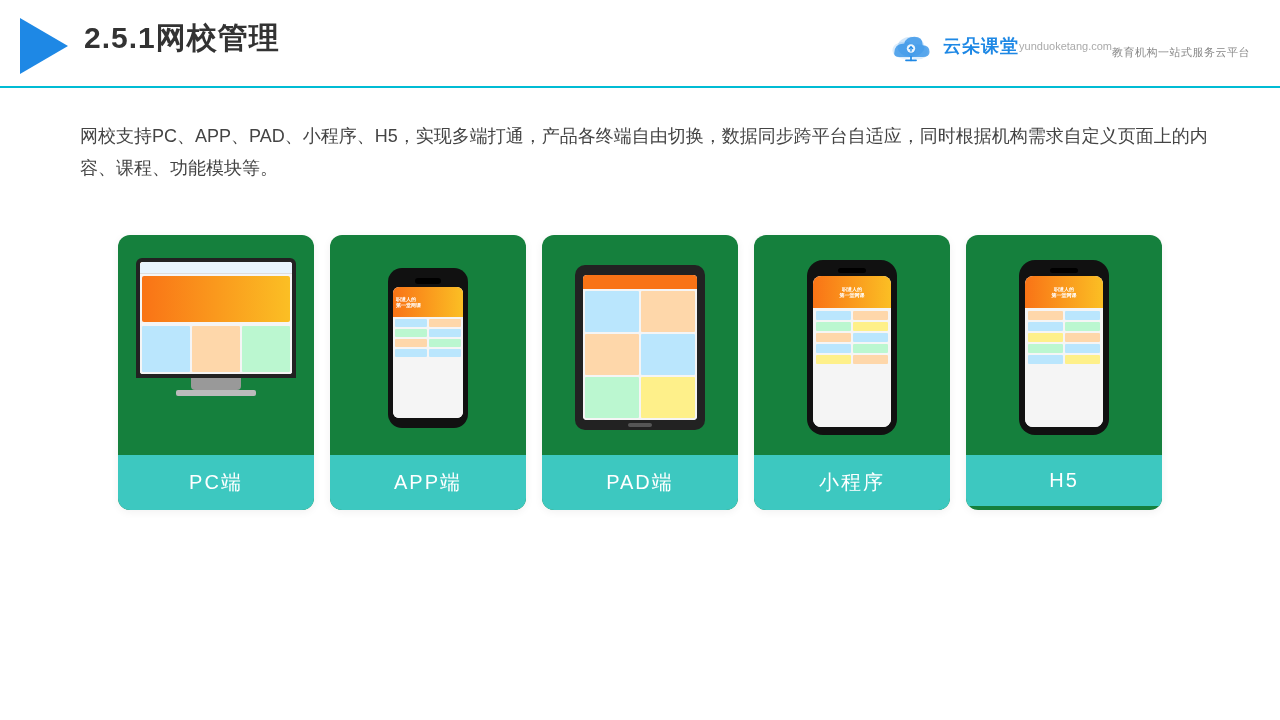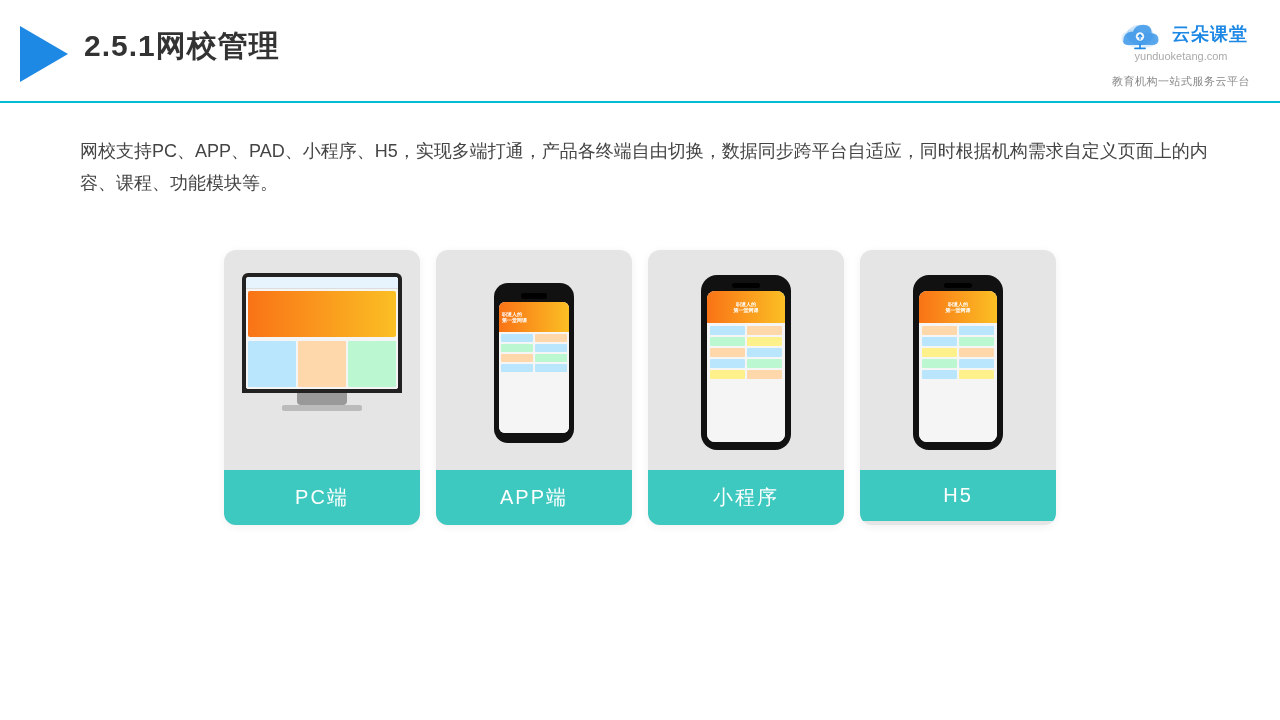--- a/index.html
+++ b/index.html
@@ -34,21 +34,21 @@
       display: inline-block;
     }
     .page-title {
       font-size: 30px;
       font-weight: bold;
       color: #333;
       letter-spacing: 1px;
     }
     .logo-area {
       display: flex;
-      flex-direction: column;
+      flex-direction: row;
       align-items: center;
     }
     .logo-cloud {
       display: flex;
       align-items: center;
       gap: 6px;
     }
     .cloud-icon-svg {
       width: 52px;
       height: 32px;
@@ -83,21 +83,21 @@
     
     .cards-container {
       display: flex;
       gap: 16px;
       padding: 30px 60px 30px 60px;
       justify-content: center;
       margin-top: 10px;
     }
 
     .card {
-      background: #e5e5e5;
+      background: #15803d;
       border-radius: 12px;
       display: flex;
       flex-direction: column;
       align-items: center;
       width: 196px;
       overflow: hidden;
       box-shadow: 0 2px 8px rgba(0,0,0,0.06);
     }
 
     .card-image-area {
@@ -447,20 +447,39 @@
                   <div class="phone-cell"></div>
                 </div>
             </div>
           </div>
         </div>
       </div>
     </div>
     <div class="card-label">APP端</div>
   </div>
 
+  <div class="card">
+    <div class="card-image-area">
+      <div class="tablet-mock">
+        <div class="tablet-screen">
+          <div class="tablet-topbar"></div>
+          <div class="tablet-body">
+            <div class="tablet-cell"></div>
+            <div class="tablet-cell orange"></div>
+            <div class="tablet-cell orange"></div>
+            <div class="tablet-cell"></div>
+            <div class="tablet-cell" style="background:#bbf7d0;"></div>
+            <div class="tablet-cell" style="background:#fef08a;"></div>
+          </div>
+        </div>
+        <div class="tablet-home"></div>
+      </div>
+    </div>
+    <div class="card-label">PAD端</div>
+  </div>
 
   <div class="card">
     <div class="card-image-area">
       <div class="mini-phone-mock">
         <div class="mini-phone-notch"></div>
         <div class="mini-phone-screen">
           <div class="mini-phone-banner">
             <div class="mini-phone-banner-text">职道人的<br>第一堂网课</div>
           </div>
           <div class="mini-phone-body">

